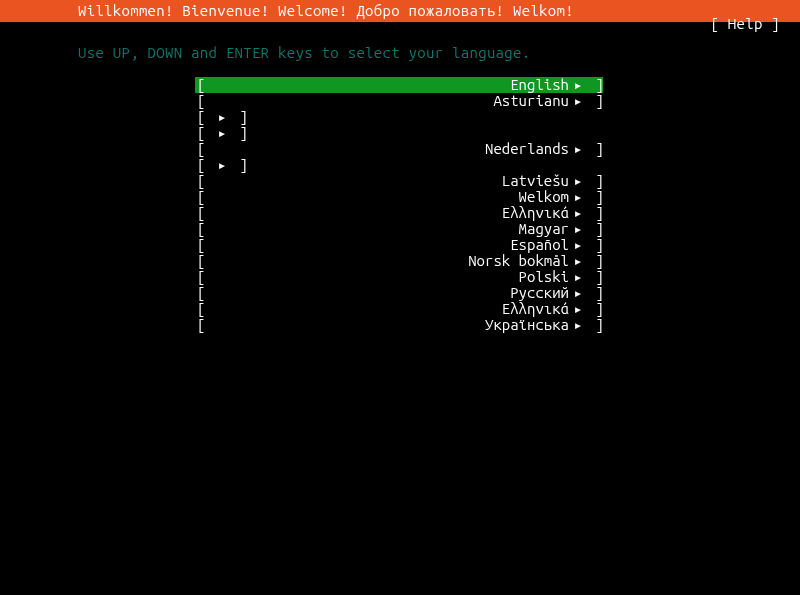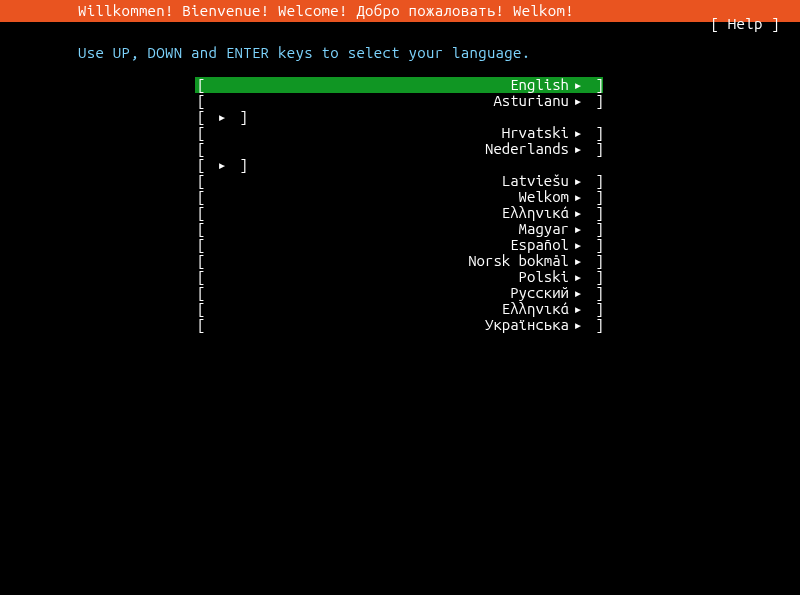--- a/index.html
+++ b/index.html
@@ -29,21 +29,21 @@
       gap: 40px;
     }
     .header-title {
       letter-spacing: 0.3px;
     }
     .help-btn {
       letter-spacing: 0.3px;
       margin-top: 25px;
     }
     .instruction {
-      color: #7dd3fc;
+      color: #0f766e;
       padding: 22px 0 0 78px;
       letter-spacing: 0.3px;
     }
     .language-list {
       margin-top: 16px;
       margin-left: 195px;
       width: 408px;
     }
     .language-item {
       display: flex;
@@ -81,21 +81,21 @@
   <span class="header-title">Willkommen! Bienvenue! Welcome! Добро пожаловать! Welkom!</span>
   <span class="help-btn">[ Help ]</span>
 </div>
 
 <div class="instruction">Use UP, DOWN and ENTER keys to select your language.</div>
 
 <div class="language-list">
     <div class="language-item selected"><span class="lang-open">[ </span><span class="lang-label">English</span><span class="lang-arrow">▸</span><span class="lang-close"> ]</span></div>
     <div class="language-item"><span class="lang-open">[ </span><span class="lang-label">Asturianu</span><span class="lang-arrow">▸</span><span class="lang-close"> ]</span></div>
     <div class="language-item"><span class="lang-open">[ </span><span class="lang-arrow">▸</span><span class="lang-close"> ]</span></div>
-    <div class="language-item"><span class="lang-open">[ </span><span class="lang-label">Hrvatski</span><span class="lang-arrow">▸</span><span class="lang-close"> ]</span></div>
+    <div class="language-item"><span class="lang-open">[ </span><span class="lang-arrow">▸</span><span class="lang-close"> ]</span></div>
     <div class="language-item"><span class="lang-open">[ </span><span class="lang-label">Nederlands</span><span class="lang-arrow">▸</span><span class="lang-close"> ]</span></div>
     <div class="language-item"><span class="lang-open">[ </span><span class="lang-arrow">▸</span><span class="lang-close"> ]</span></div>
     <div class="language-item"><span class="lang-open">[ </span><span class="lang-label">Latviešu</span><span class="lang-arrow">▸</span><span class="lang-close"> ]</span></div>
     <div class="language-item"><span class="lang-open">[ </span><span class="lang-label">Welkom</span><span class="lang-arrow">▸</span><span class="lang-close"> ]</span></div>
     <div class="language-item"><span class="lang-open">[ </span><span class="lang-label">Ελληνικά</span><span class="lang-arrow">▸</span><span class="lang-close"> ]</span></div>
     <div class="language-item"><span class="lang-open">[ </span><span class="lang-label">Magyar</span><span class="lang-arrow">▸</span><span class="lang-close"> ]</span></div>
     <div class="language-item"><span class="lang-open">[ </span><span class="lang-label">Español</span><span class="lang-arrow">▸</span><span class="lang-close"> ]</span></div>
     <div class="language-item"><span class="lang-open">[ </span><span class="lang-label">Norsk bokmål</span><span class="lang-arrow">▸</span><span class="lang-close"> ]</span></div>
     <div class="language-item"><span class="lang-open">[ </span><span class="lang-label">Polski</span><span class="lang-arrow">▸</span><span class="lang-close"> ]</span></div>
     <div class="language-item"><span class="lang-open">[ </span><span class="lang-label">Русский</span><span class="lang-arrow">▸</span><span class="lang-close"> ]</span></div>

